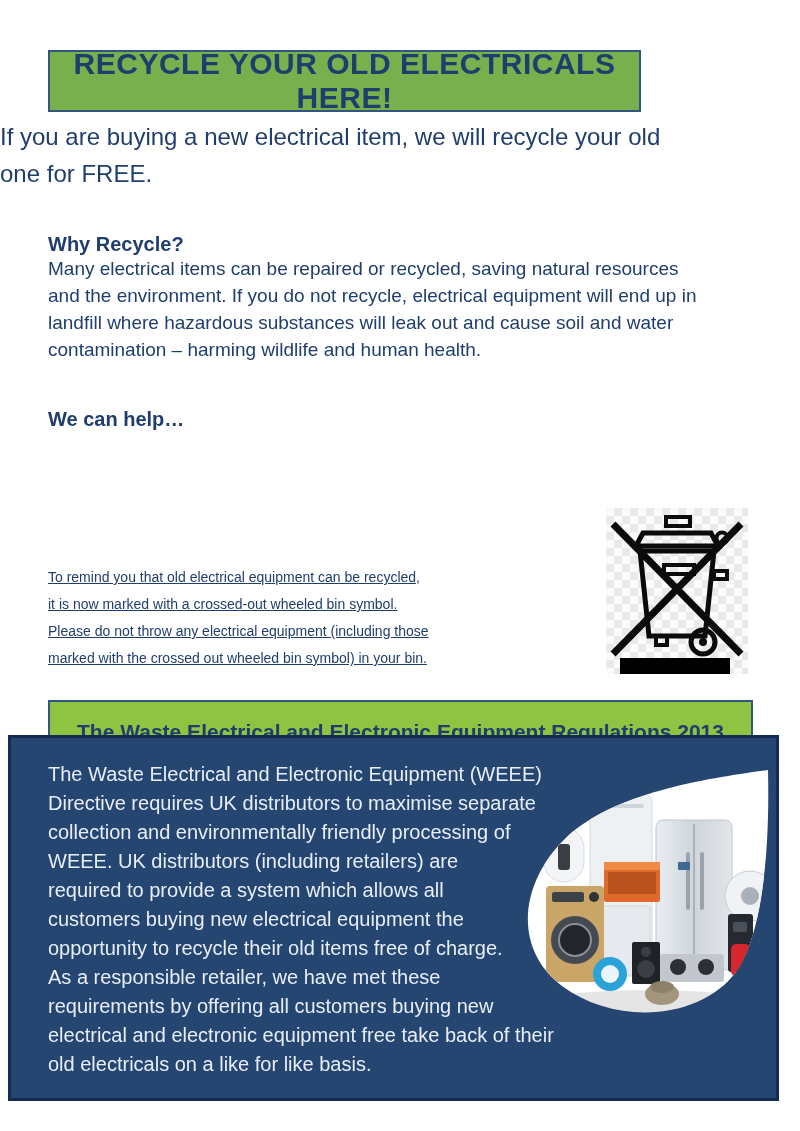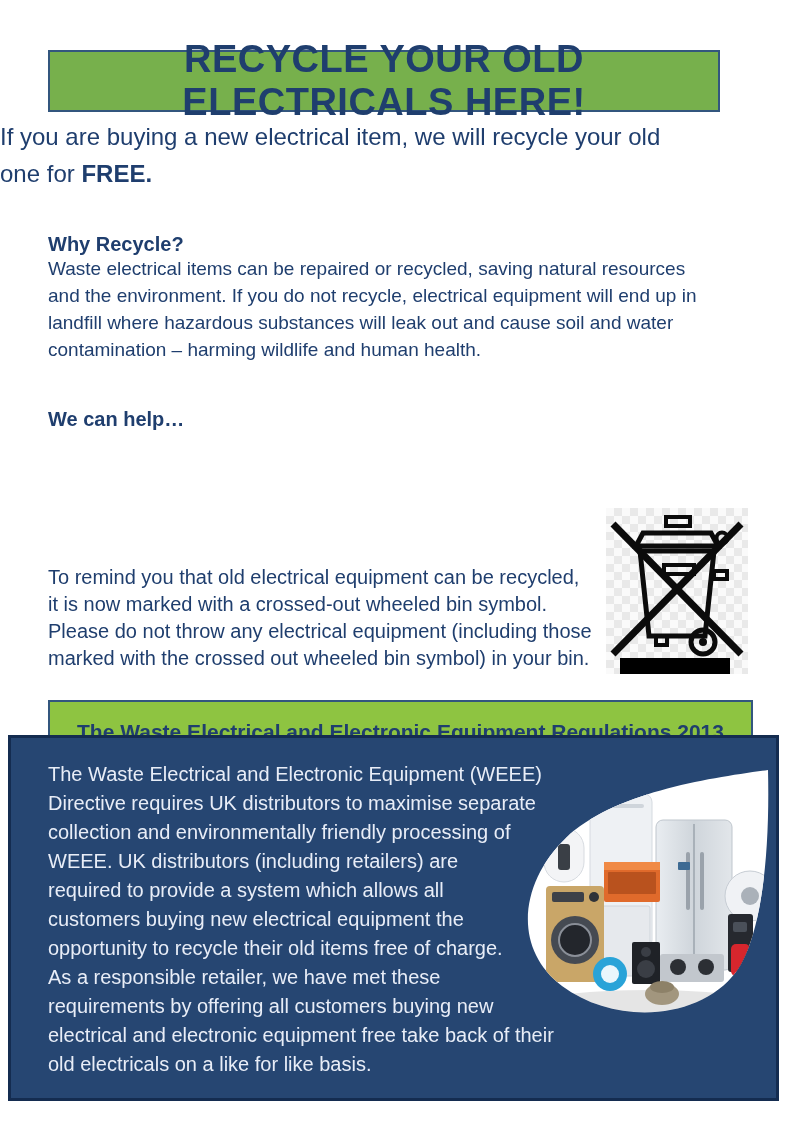--- a/index.html
+++ b/index.html
@@ -12,40 +12,40 @@
     --panel-text:#e8edf7;
   }
   *{margin:0;padding:0;box-sizing:border-box;}
   html,body{background:#fff;}
   body{font-family:"Liberation Sans", sans-serif;}
   .page{position:relative;width:800px;height:1131px;background:#fff;overflow:hidden;}
 
   .banner{position:absolute;border:2px solid var(--banner-border);
           display:flex;align-items:center;justify-content:center;
           font-weight:bold;color:var(--navy-text);text-align:center;}
-  .banner-top{left:48px;top:50px;width:672px;height:62px;
-          background:var(--green-banner-top);font-size:38px;letter-spacing:.5px;}
+  .banner-top{left:48px;top:50px;width:593px;height:62px;
+          background:var(--green-banner-top);font-size:30px;letter-spacing:.5px;}
   .banner-reg{left:48px;top:700px;width:705px;height:46px;
           background:var(--green-banner-bottom);font-size:21px;align-items:flex-end;}
 
   .intro{position:absolute;left:0;top:118px;width:800px;text-align:left;
          color:var(--navy-text);font-size:24px;line-height:37px;}
-  .intro strong{font-weight:bold;}
+  .intro strong{font-weight:normal;}
 
   .h-small{position:absolute;left:48px;color:var(--navy-text);
            font-size:20px;font-weight:bold;margin-top:45px;}
   .h-large{color:var(--navy-text);font-size:25px;font-weight:bold;}
 
   .body-text{position:absolute;left:48px;width:715px;color:var(--navy-text);
              font-size:19px;line-height:27px;white-space:pre-line;}
 
   .bin-row{position:absolute;left:48px;top:512px;width:705px;height:170px;}
   .bin-text-heading{position:absolute;left:0;top:8px;}
   .bin-text-para{position:absolute;left:0;top:52px;width:560px;color:var(--navy-text);
-                 font-size:20px;line-height:27px;white-space:pre-line;}
+                 font-size:14px;line-height:27px;white-space:pre-line;text-decoration:underline;}
   .weee-symbol{position:absolute;right:5px;top:-4px;width:142px;height:166px;
       background-image:conic-gradient(#e9e9e9 25%, #fafafa 0 50%, #e9e9e9 0 75%, #fafafa 0);
       background-size:16px 16px;}
   .weee-symbol svg{display:block;width:100%;height:100%;}
 
   .panel{position:absolute;left:8px;top:735px;width:771px;height:366px;
          background:var(--panel-bg);border:3px solid var(--panel-border);padding-left:44px;}
   .panel-para{position:absolute;left:37px;top:22px;width:565px;z-index:2;
               color:var(--panel-text);font-size:20px;line-height:29px;white-space:pre-line;}
   .leaf{position:absolute;right:4px;top:28px;width:262px;height:258px;z-index:1;}
@@ -59,21 +59,21 @@
   <div class="banner banner-top">
     <span>RECYCLE YOUR OLD ELECTRICALS HERE!</span>
   </div>
 
   <div class="intro">
     <span>If you are buying a new electrical item, we will recycle your old</span><br>
     <span>one for </span><strong>FREE.</strong>
   </div>
 
   <div class="h-small" style="top:188px">Why Recycle?</div>
-  <div class="body-text" style="top:255px">Waste electrical items can be repaired or recycled, saving natural resources
+  <div class="body-text" style="top:255px">Many electrical items can be repaired or recycled, saving natural resources
 and the environment. If you do not recycle, electrical equipment will end up in
 landfill where hazardous substances will leak out and cause soil and water
 contamination – harming wildlife and human health.</div>
 
   <div class="h-small" style="top:363px">We can help…</div>
 
   <div class="bin-row">
     <div class="bin-text-para">To remind you that old electrical equipment can be recycled,
 it is now marked with a crossed-out wheeled bin symbol.
 Please do not throw any electrical equipment (including those

